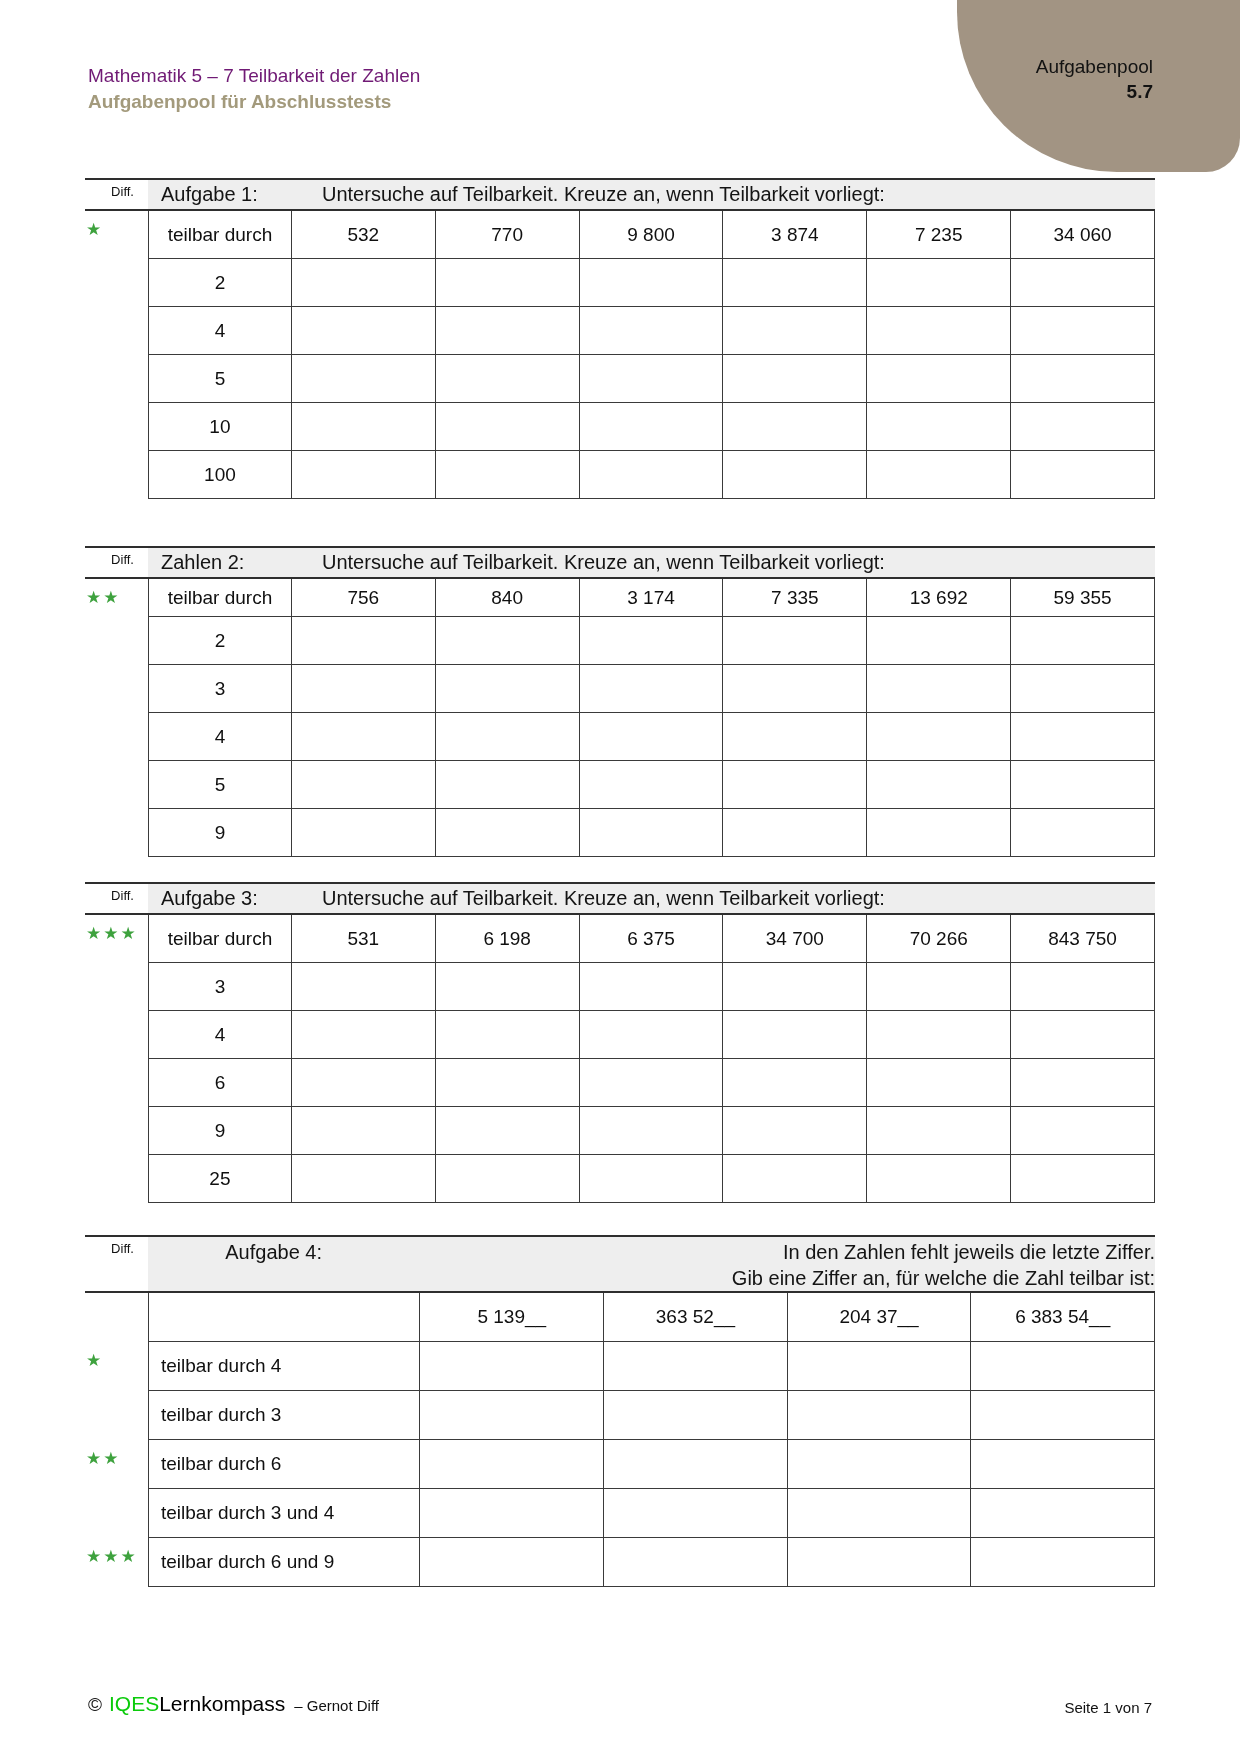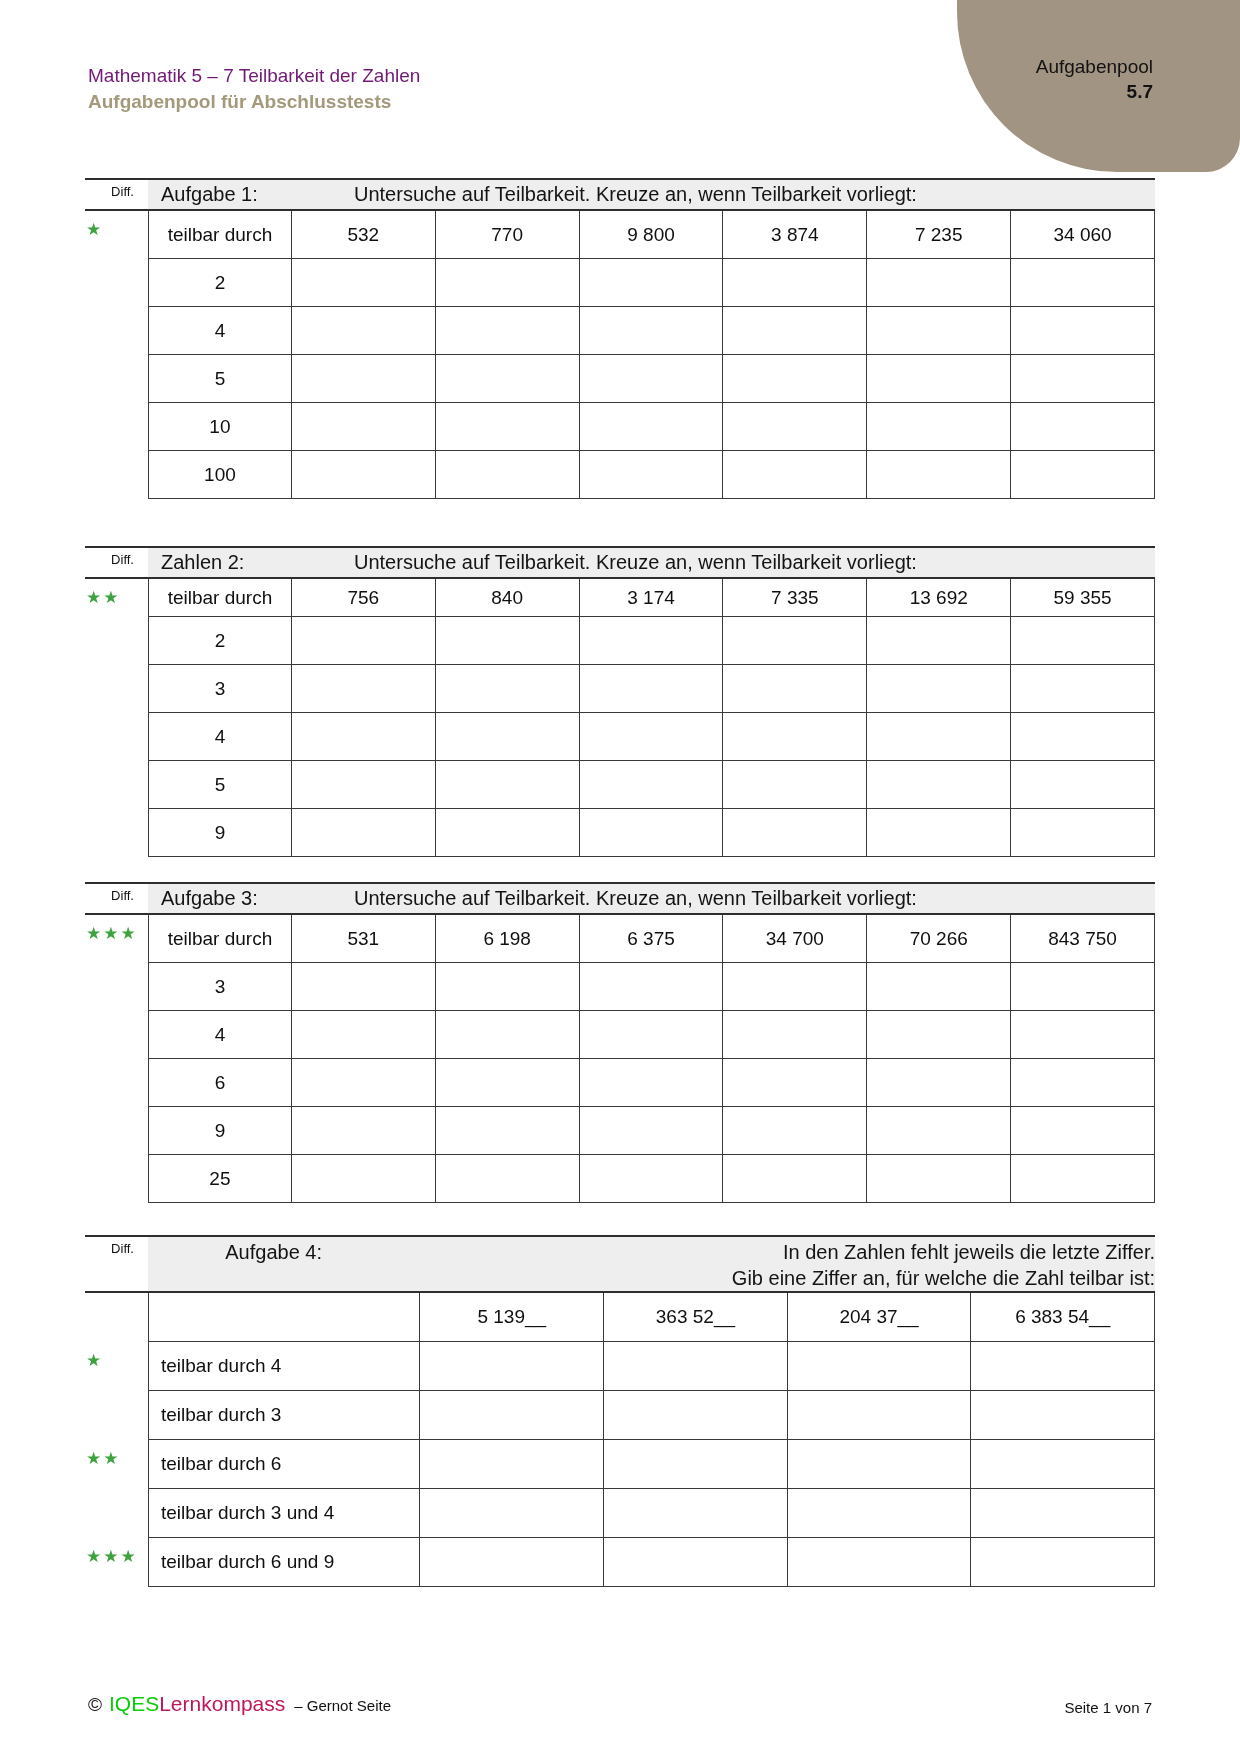--- a/index.html
+++ b/index.html
@@ -18,21 +18,21 @@
   .hdr .t1{font-size:19px;color:#701a75;line-height:24px;}
   .hdr .t2{font-size:19px;font-weight:bold;color:#a39a7c;line-height:24px;margin-top:2px;}
 
   
   .task{position:absolute;left:85px;width:1070px;}
   .t-head{display:flex;border-top:2px solid #2e2e2e;border-bottom:2px solid #2e2e2e;box-sizing:border-box;}
   .t-head.h33{height:33px;}
   .t-head.h58{height:58px;}
   .diffc{width:63px;background:#fff;font-size:13px;color:#111;text-align:right;
          padding:4px 14px 0 0;box-sizing:border-box;}
-  .t-title{flex:1;background:#eeeeee;display:flex;font-size:20px;color:#141414;gap:32px;}
+  .t-title{flex:1;background:#eeeeee;display:flex;font-size:20px;color:#141414;}
   .h33 .t-title{align-items:center;}
   .h58 .t-title{align-items:flex-start;padding-top:2px;line-height:26px;text-align:right;}
   .t-no{width:161px;padding-left:13px;flex:none;}
   .t-instr{flex:1;}
 
   .t-body{display:flex;}
   .diff-col{width:63px;position:relative;flex:none;}
   .stars{position:absolute;left:1px;color:#3ea23e;font-size:17px;letter-spacing:2px;white-space:nowrap;}
 
   .tgrid{width:1007px;border-left:1px solid #3a3a3a;box-sizing:border-box;}
@@ -44,21 +44,21 @@
   .c{width:144px;}
   .c40{width:272px;justify-content:flex-start;padding-left:12px;}
   .c4{width:184px;}
   .row.short .cell{height:38px;}
   .task4 .cell{height:49px;}
 
   
   .foot{position:absolute;left:88px;top:1692px;display:flex;align-items:baseline;color:#141414;}
   .foot .cop{font-size:19px;margin-right:7px;}
   .foot .iqes{font-size:21px;color:#0bcb0b;}
-  .foot .lk{font-size:21px;color:#be185d;}
+  .foot .lk{font-size:21px;color:#000000;}
   .foot .auth{font-size:15px;margin-left:9px;color:#111;}
   .pageinfo{position:absolute;right:88px;top:1699px;font-size:15px;color:#111;}
 </style>
 </head>
 <body>
 
 <div class="page">
 
   <div class="corner">
     <div class="l1">Aufgabenpool</div>
@@ -344,17 +344,17 @@
             <div class="cell c4"></div>
           </div>
       </div>
     </div>
   </section>
 
   <div class="foot">
     <span class="cop">©</span>
     <span class="iqes">IQES</span>
     <span class="lk">Lernkompass</span>
-    <span class="auth">– Gernot Seite</span>
+    <span class="auth">– Gernot Diff</span>
   </div>
   <div class="pageinfo">Seite 1 von 7</div>
 
 </div>
 
 </body></html>

